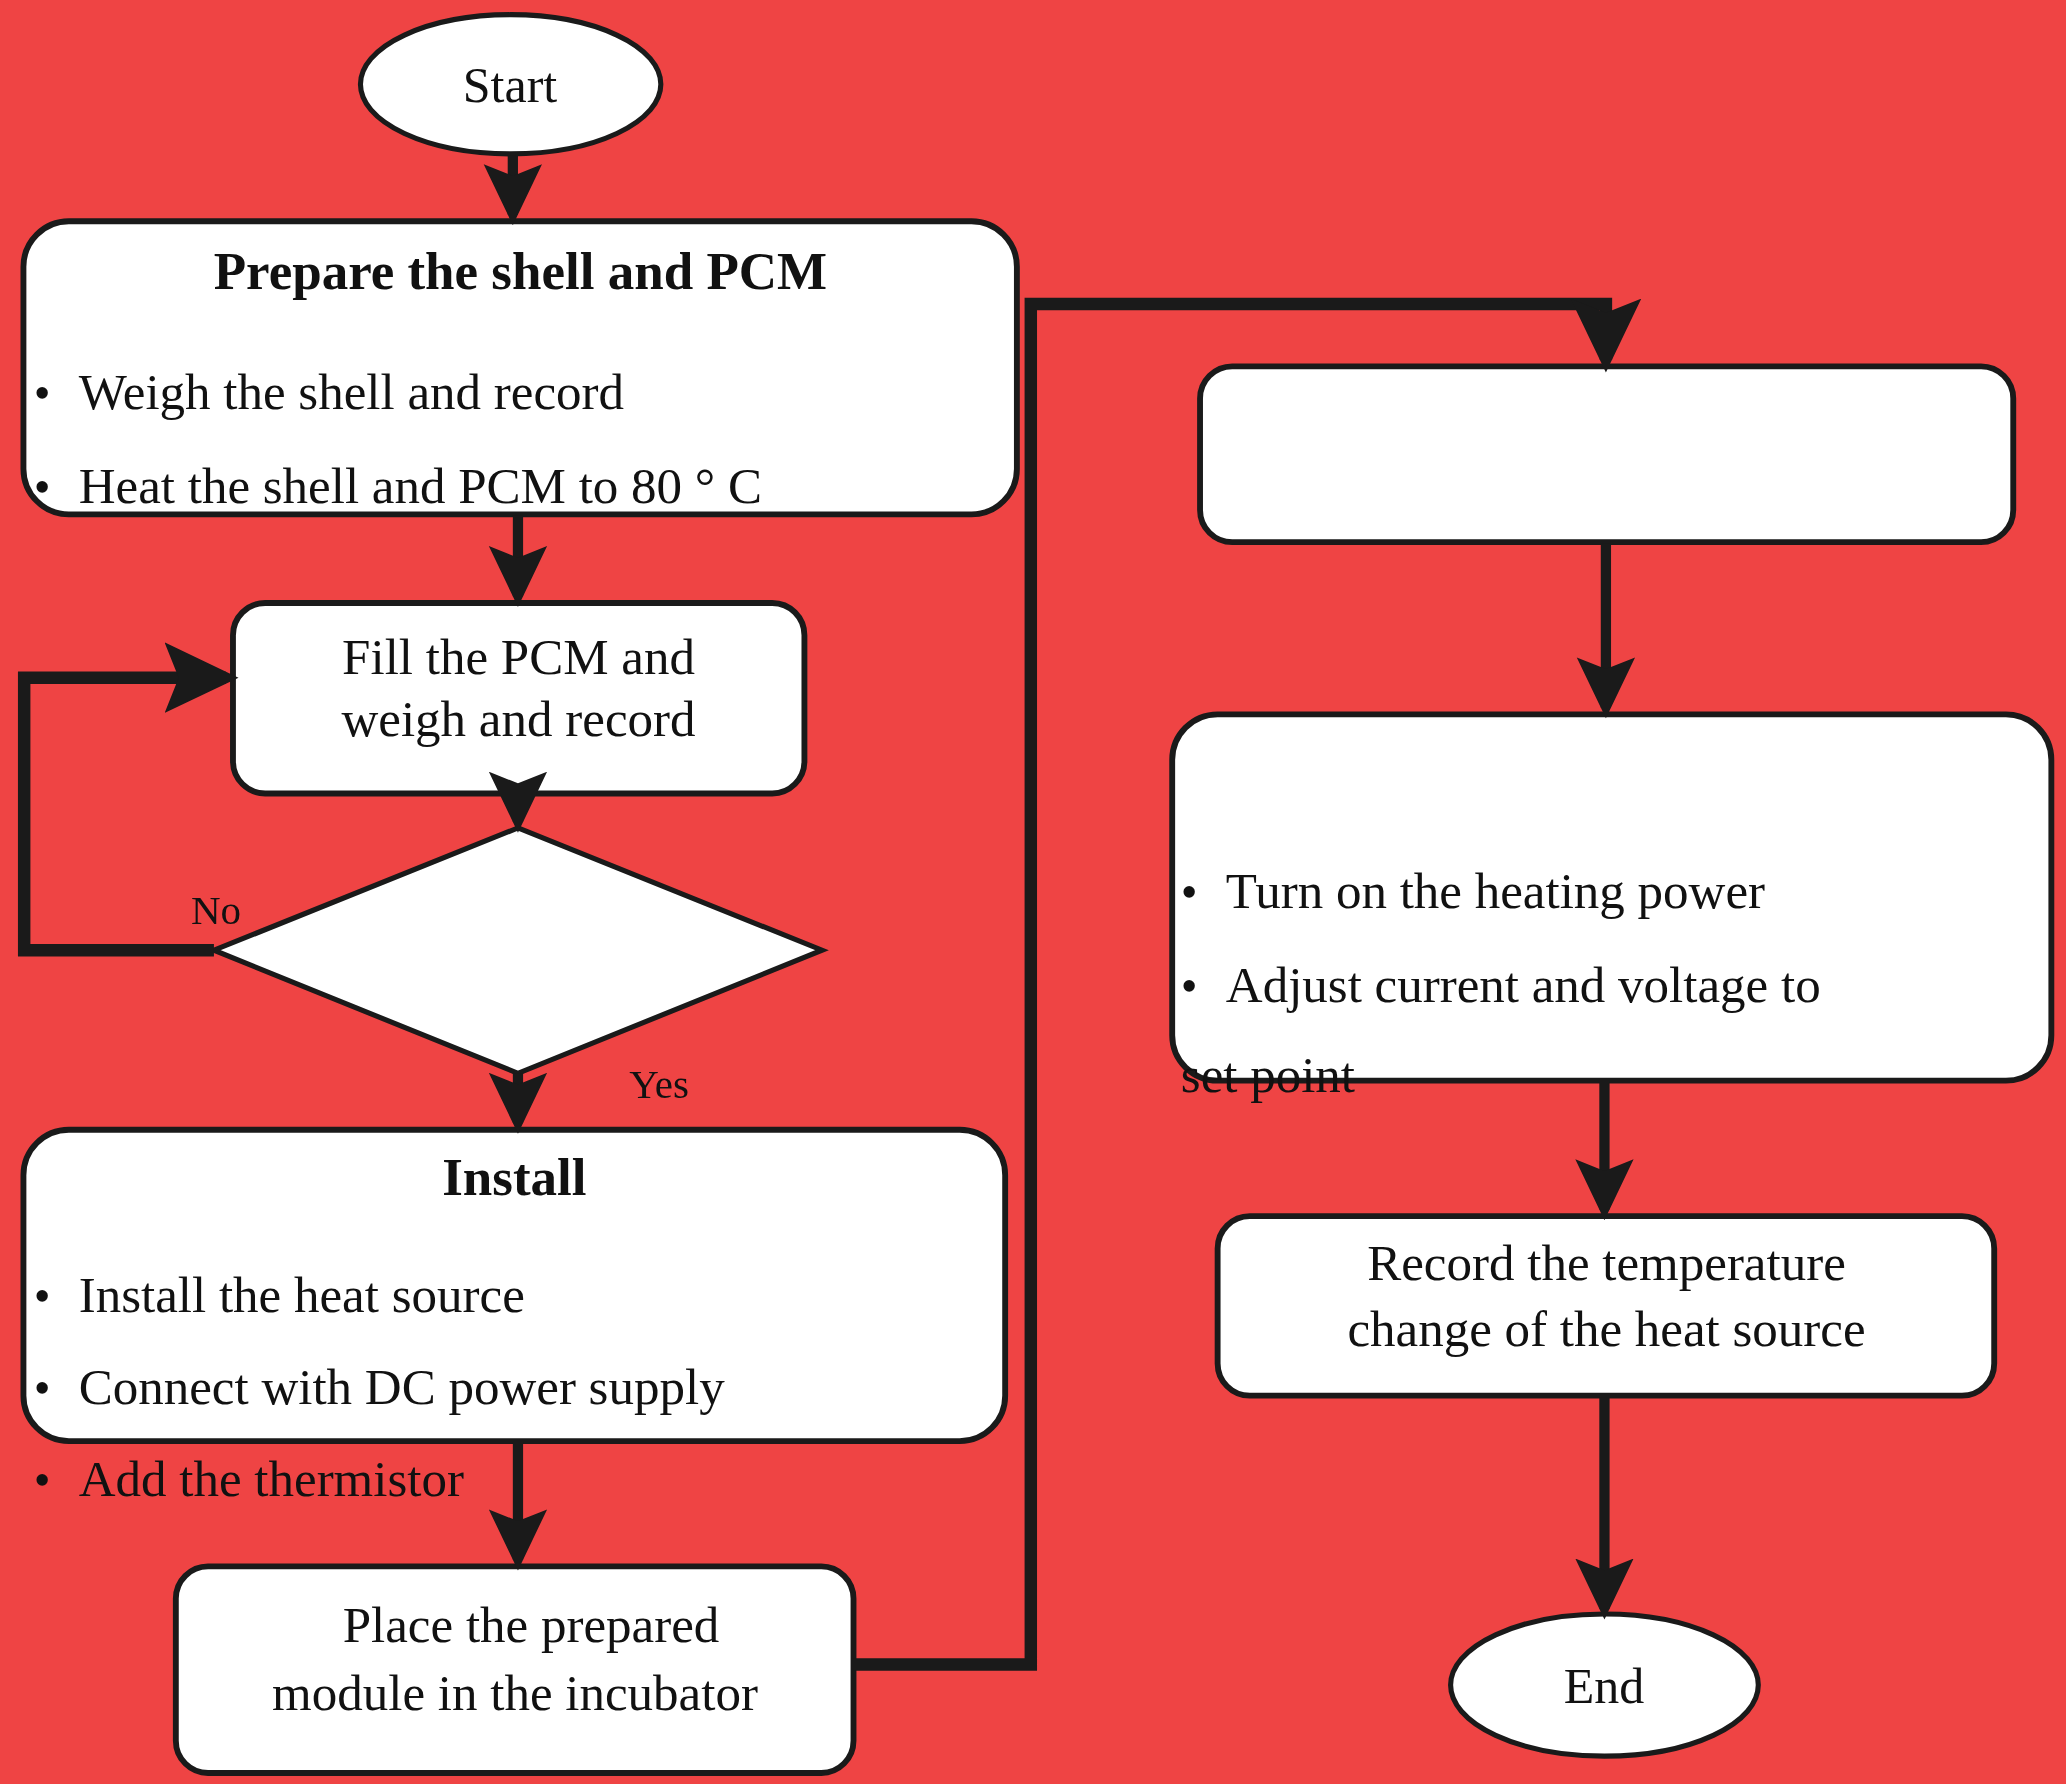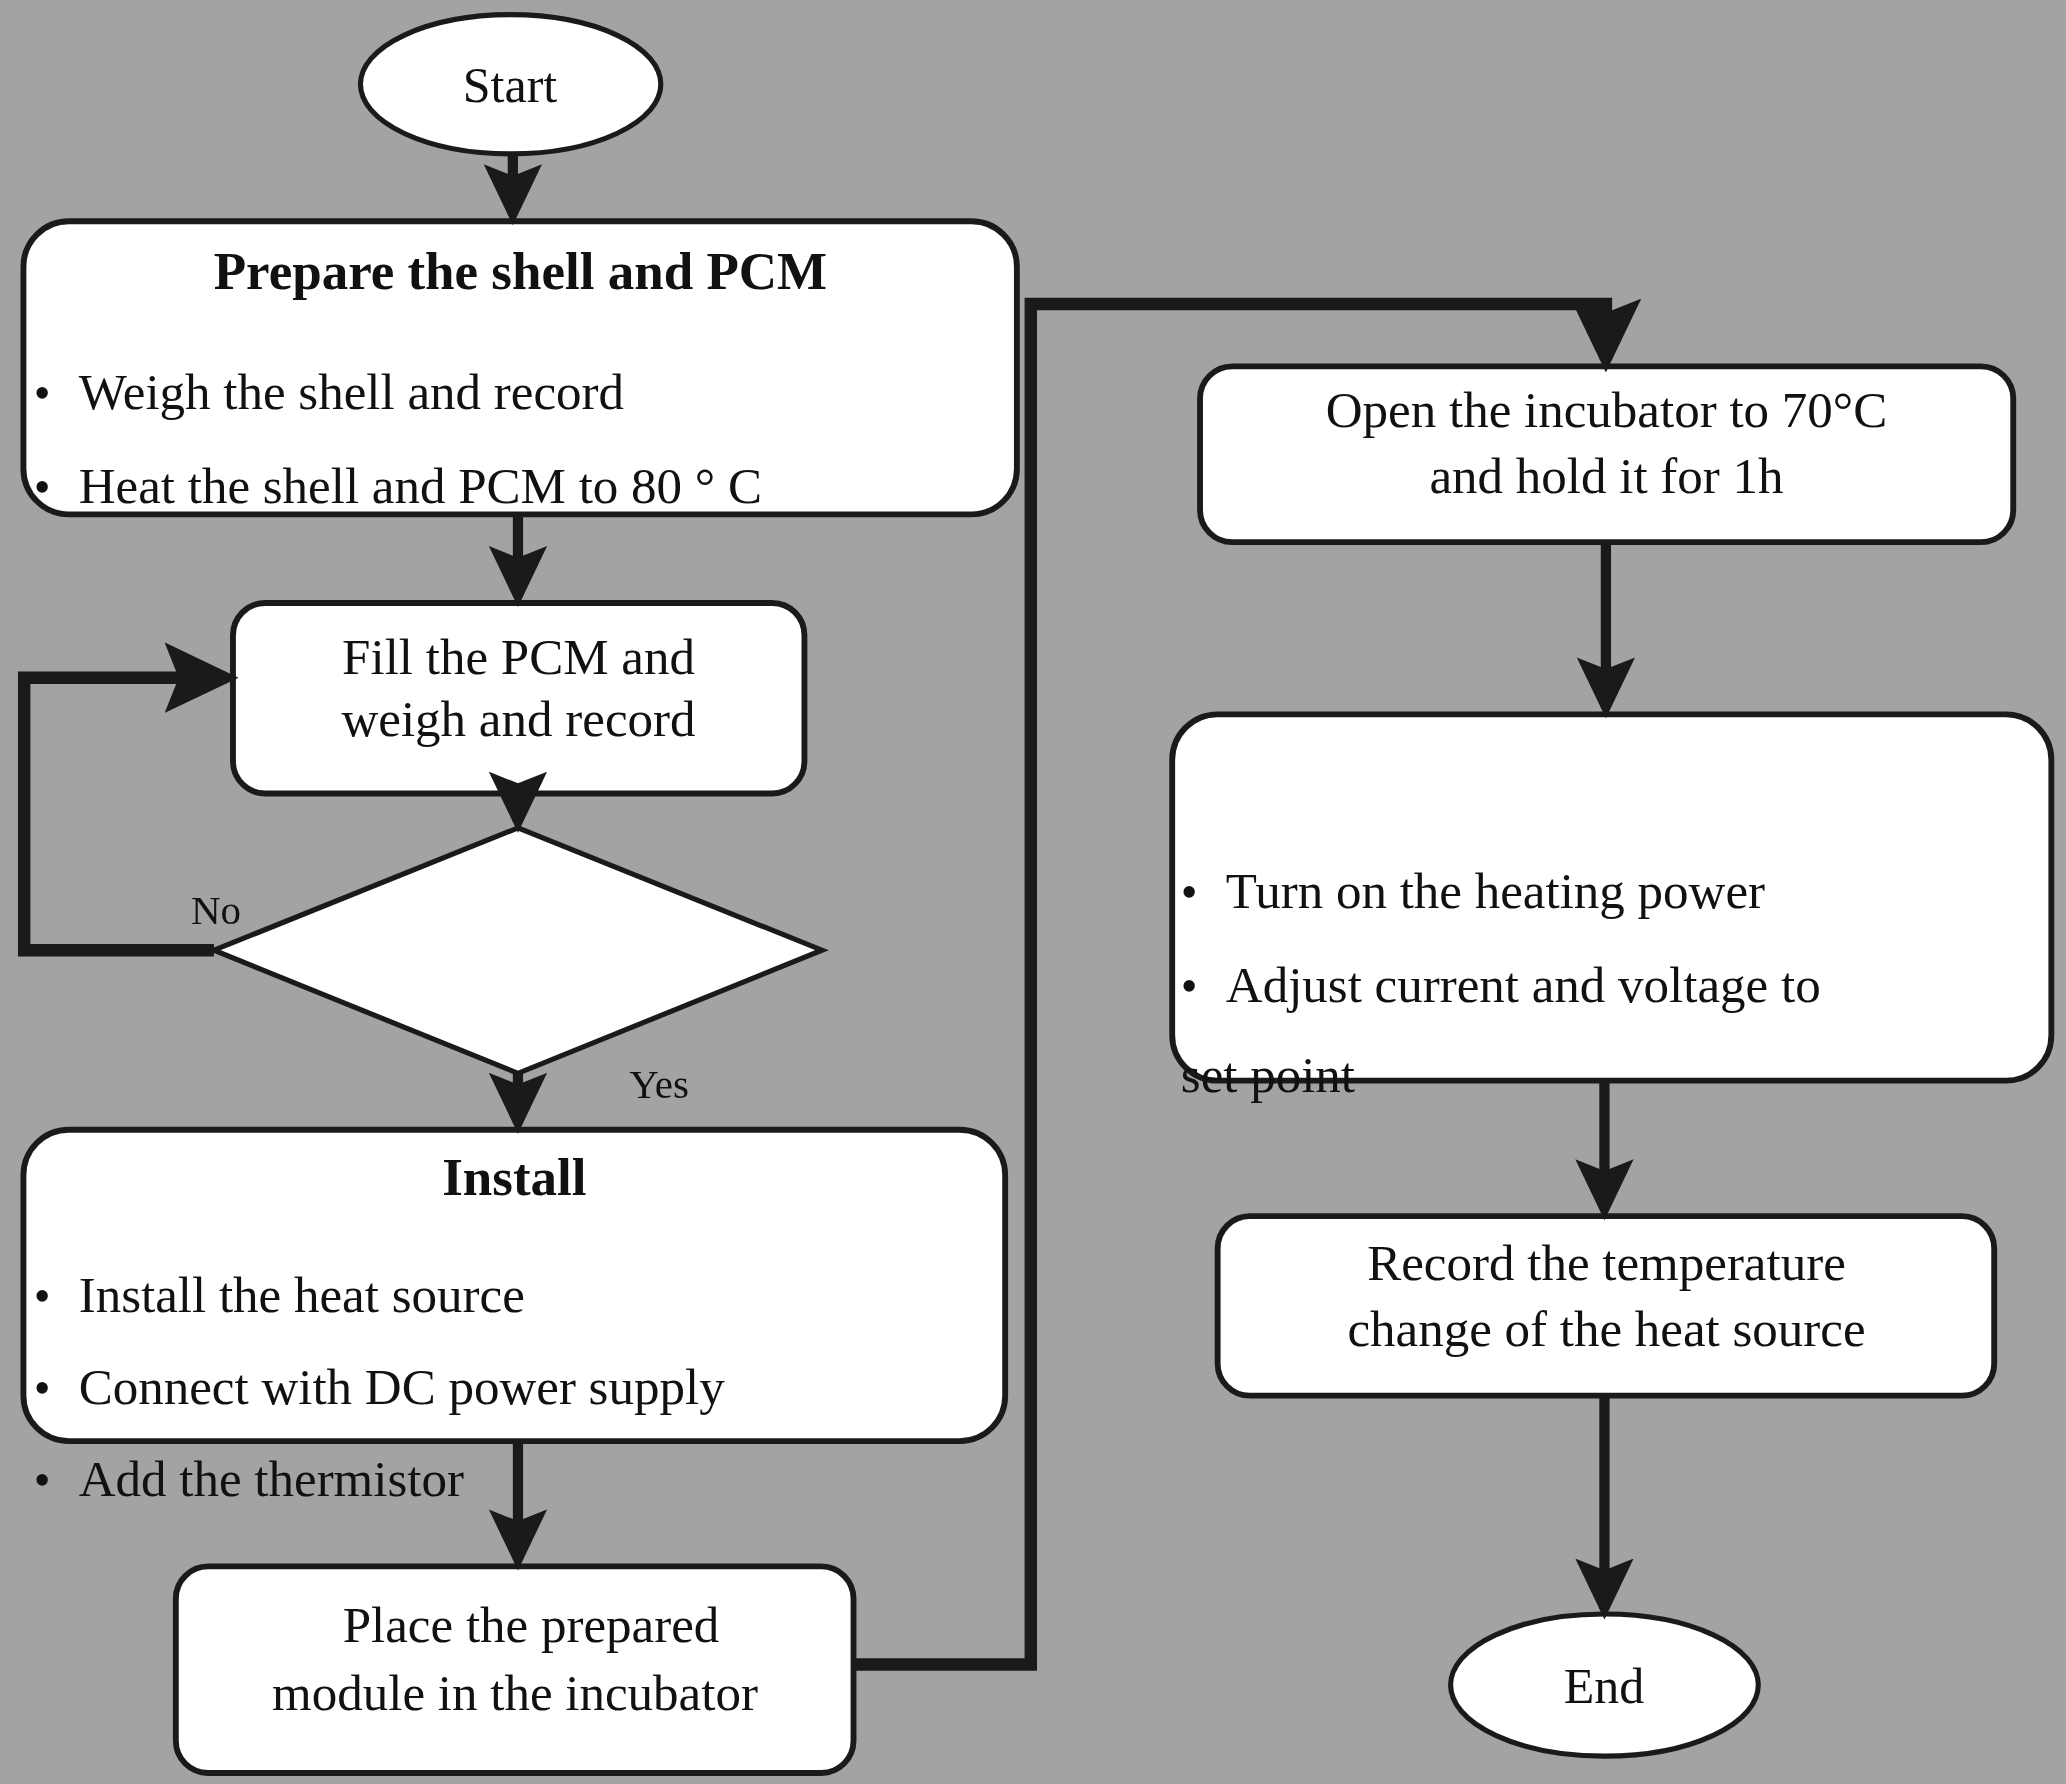--- a/index.html
+++ b/index.html
@@ -4,21 +4,21 @@
 <style>
   html, body {
     margin: 0;
     padding: 0;
     background: #ffffff;
   }
   #flowchart-root {
     position: relative;
     width: 2066px;
     height: 1784px;
-    background: #a3a3a3;
+    background: #ef4444;
     font-family: "Liberation Serif", "DejaVu Serif", serif;
     overflow: hidden;
   }
   svg.layer {
     position: absolute;
     top: 0;
     left: 0;
     width: 2066px;
     height: 1784px;
   }
@@ -167,24 +167,20 @@
         <span class="bullet-text">Add the thermistor</span>
       </div>
     </div>
   </div>
 
   <div style="position:absolute; left:176px; top:1566px; width:678px; height:207px;">
     <div class="node-text center-text box-line" style="left:16px; top:31px; width:678px;">Place the prepared</div>
     <div class="node-text center-text box-line" style="left:0; top:99px; width:678px;">module in the incubator</div>
   </div>
 
-  <div style="position:absolute; left:1200px; top:366px; width:813px; height:176px;">
-    <div class="node-text center-text box-line" style="left:0; top:16px; width:813px;">Open the incubator to 70°C</div>
-    <div class="node-text center-text box-line" style="left:0; top:82px; width:813px;">and hold it for 1h</div>
-  </div>
 
   <div style="position:absolute; left:1172px; top:714px; width:879px; height:366px;">
     <div class="node-text" style="left:8.8px; top:123px; width:872px;">
       <div class="bullet-row" style="margin-bottom:10.3px;">
         <span class="bullet-dot">•</span>
         <span class="bullet-text">Turn on the heating power</span>
       </div>
       <div class="bullet-row">
         <span class="bullet-dot">•</span>
         <span class="bullet-text">Adjust current and voltage to</span>

